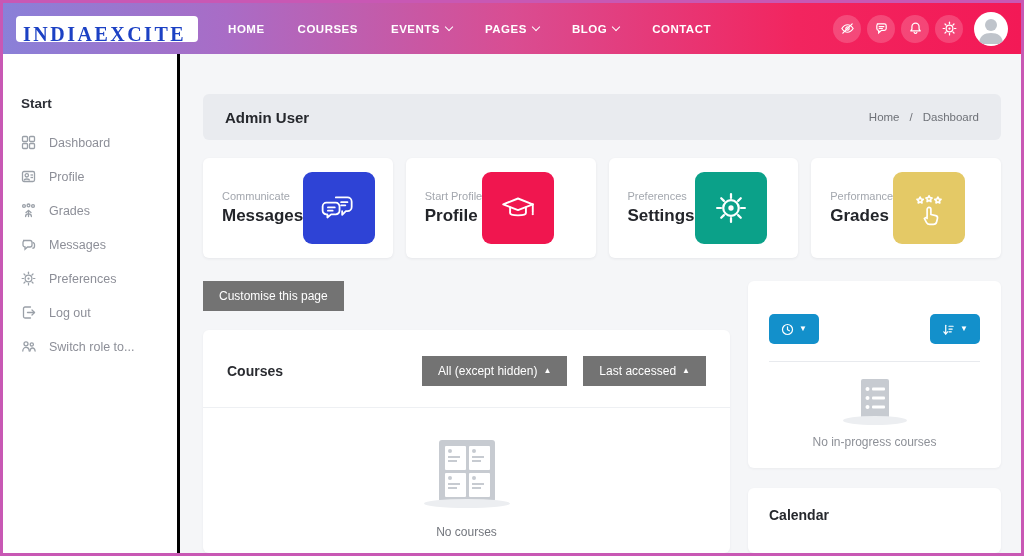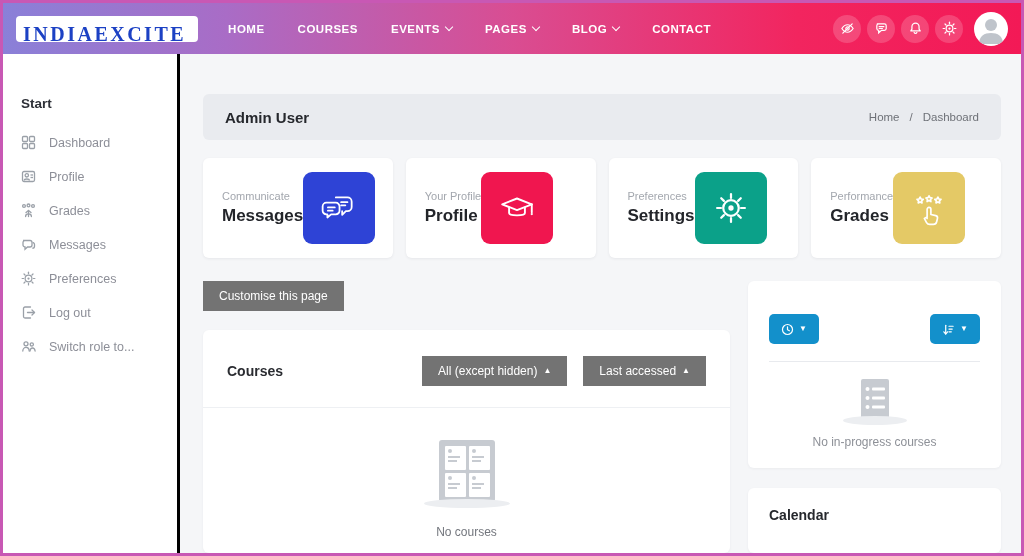--- a/index.html
+++ b/index.html
@@ -269,21 +269,21 @@
               <line x1="7.5" y1="17.5" x2="14" y2="17.5"></line>
                 <line x1="7.5" y1="20.5" x2="12" y2="20.5"></line>
               <line x1="20" y1="12.5" x2="26" y2="12.5"></line>
                 <line x1="20" y1="15.5" x2="24" y2="15.5"></line>
             </svg>
           </div>
         </div>
 
         <div class="q-card">
           <div>
-            <div class="q-sub">Your Profile</div>
+            <div class="q-sub">Start Profile</div>
             <div class="q-title">Profile</div>
           </div>
           <div class="q-icon" style="background-color: rgb(240, 22, 79);">
             <svg width="38" height="38" viewBox="0 0 36 36" fill="none" stroke="#fff" stroke-width="1.8" stroke-linecap="round" stroke-linejoin="round">
               <path d="M18 9l14 5.5L18 20 4 14.5z"></path>
               <path d="M10.5 17.5v5.2c0 3 15 3 15 0v-5.2"></path>
               <path d="M32 14.5v7.5"></path>
                 <circle cx="32" cy="23.8" r="1.1" fill="#fff" stroke="none"></circle>
             </svg>
           </div>

